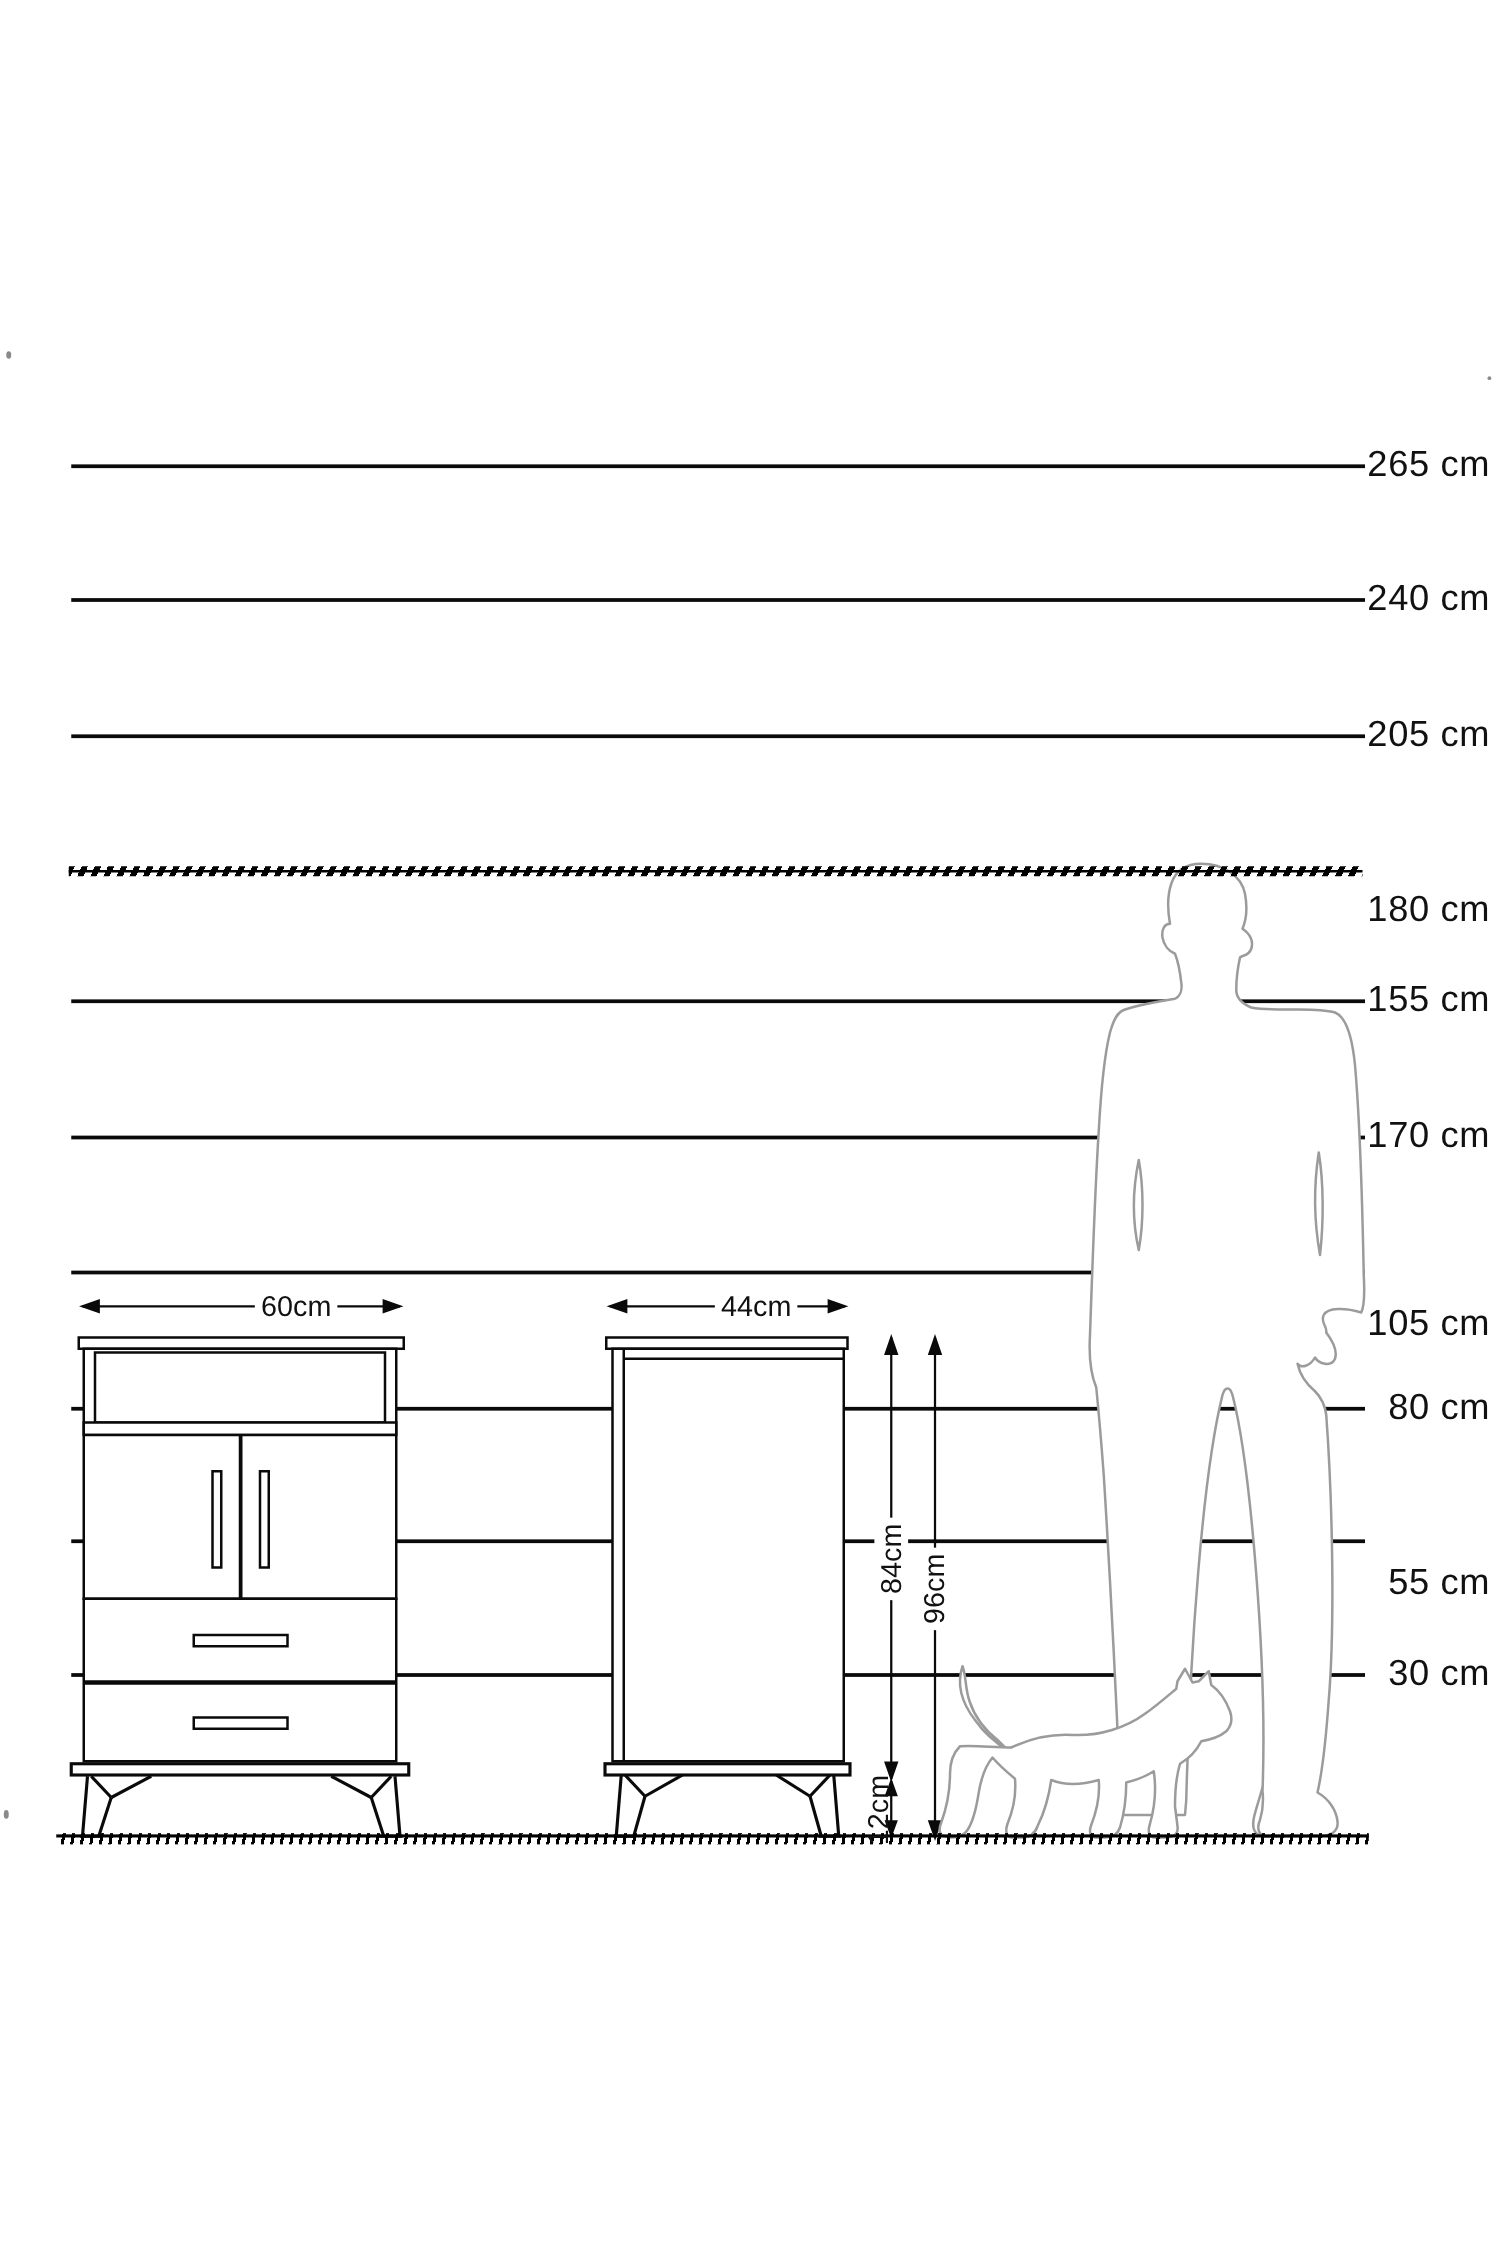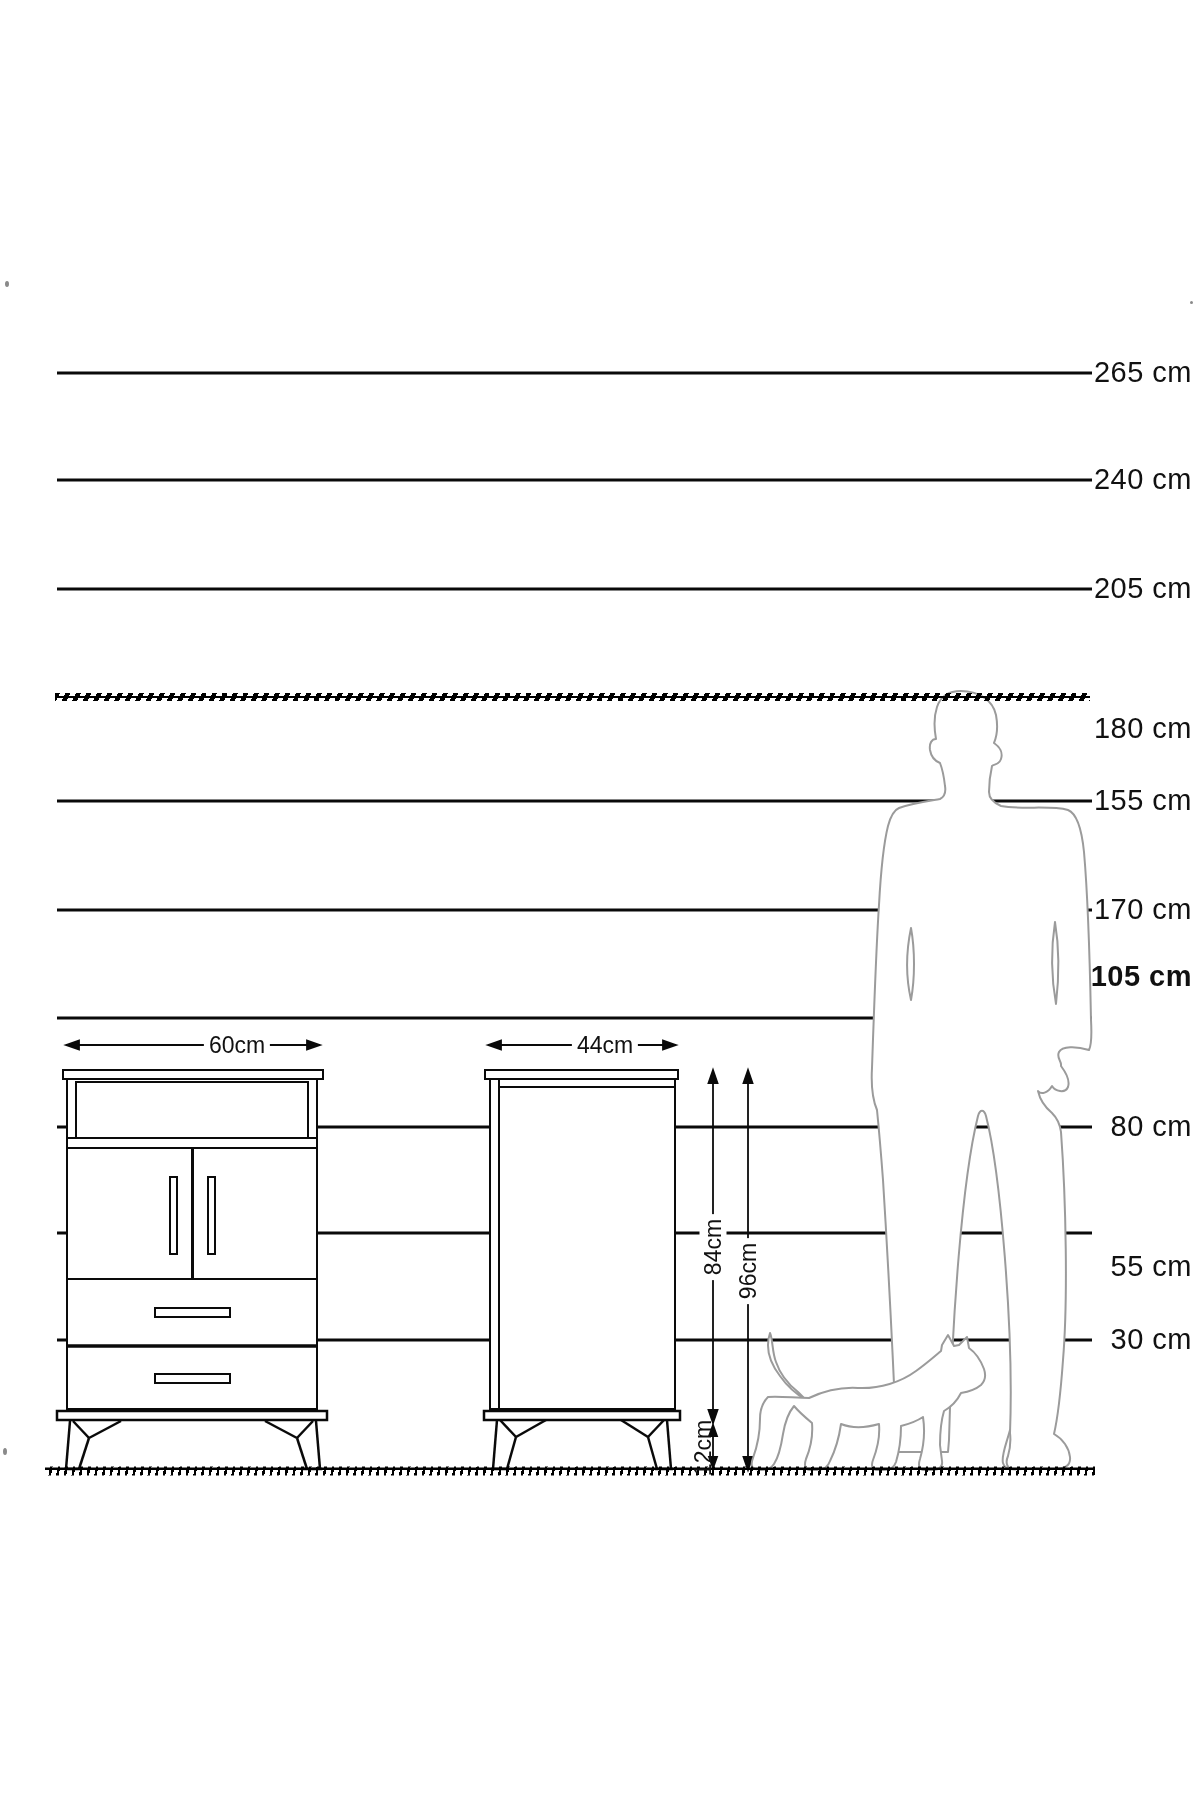--- a/index.html
+++ b/index.html
@@ -191,21 +191,21 @@
     <div class="dim-text vert nobg" style="left:703px;top:1448px;">12cm</div>
   </div>
 
   <div class="layer labels-layer">
     <div class="scale-label" style="top: 373px;">265 cm</div>
     <div class="scale-label" style="top: 480px;">240 cm</div>
     <div class="scale-label" style="top: 589px;">205 cm</div>
     <div class="scale-label" style="top: 729px;">180 cm</div>
     <div class="scale-label" style="top: 801px;">155 cm</div>
     <div class="scale-label" style="top: 910px;">170 cm</div>
-    <div class="scale-label" style="top: 977px; font-weight: bold;">105 cm</div>
+    <div class="scale-label" style="top: 1060px;">105 cm</div>
     <div class="scale-label" style="top: 1127px;">80 cm</div>
     <div class="scale-label" style="top: 1267px;">55 cm</div>
     <div class="scale-label" style="top: 1340px; margin-left: 13px;">30 cm</div>
   </div>
 
   <div class="artifact" style="left:5px;top:281px;width:4px;height:6px;"></div>
   <div class="artifact" style="left:1190px;top:301px;width:3px;height:3px;"></div>
   <div class="artifact" style="left:3px;top:1448px;width:4px;height:7px;"></div>
 </div>
 

